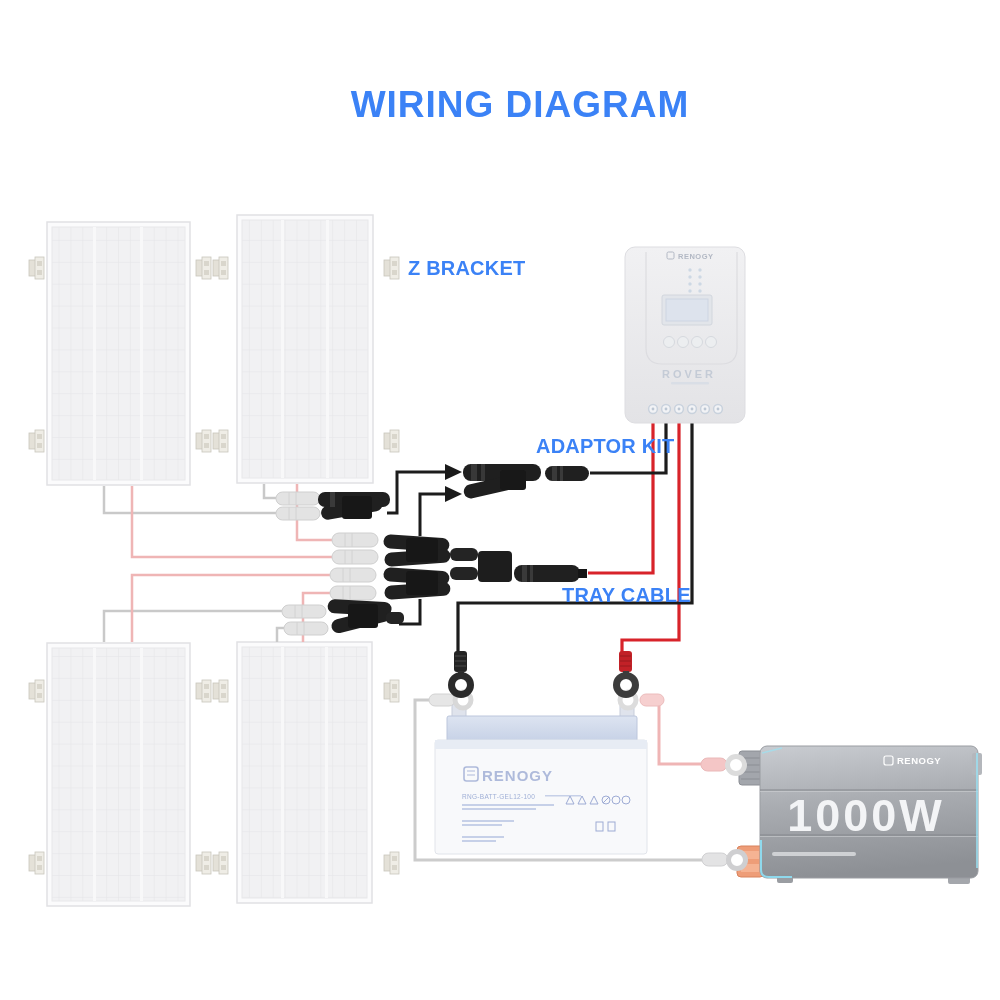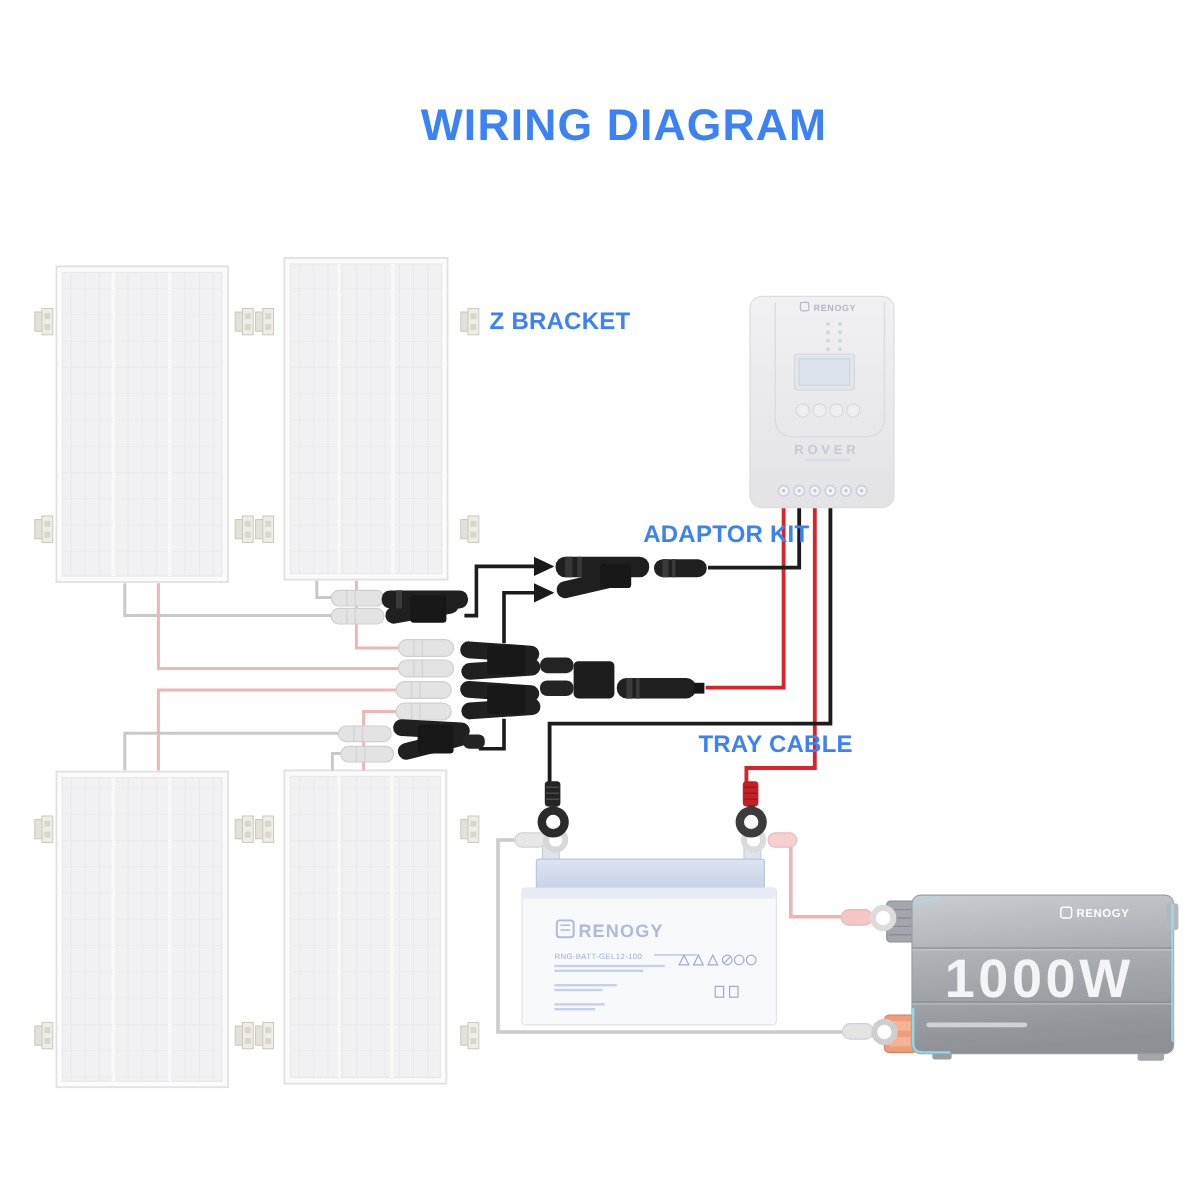--- a/index.html
+++ b/index.html
@@ -289,15 +289,15 @@
           <circle cx="692" cy="409" r="1.4" fill="#bcc6d3"></circle>
       <circle cx="705" cy="409" r="1.4" fill="#bcc6d3"></circle>
           <circle cx="718" cy="409" r="1.4" fill="#bcc6d3"></circle>
     </g>
   </g>
 </svg>
 
 <div class="lbl title" style="left:350px;top:84px;">WIRING DIAGRAM</div>
 <div class="lbl tag" style="left:408px;top:257px;">Z BRACKET</div>
 <div class="lbl tag" style="left:536px;top:435px;">ADAPTOR KIT</div>
-<div class="lbl tag" style="left:562px;top:610px;margin-left:20px;">TRAY CABLE</div>
+<div class="lbl tag" style="left:562px;top:584px;">TRAY CABLE</div>
 
 </div>
 
 </body></html>

